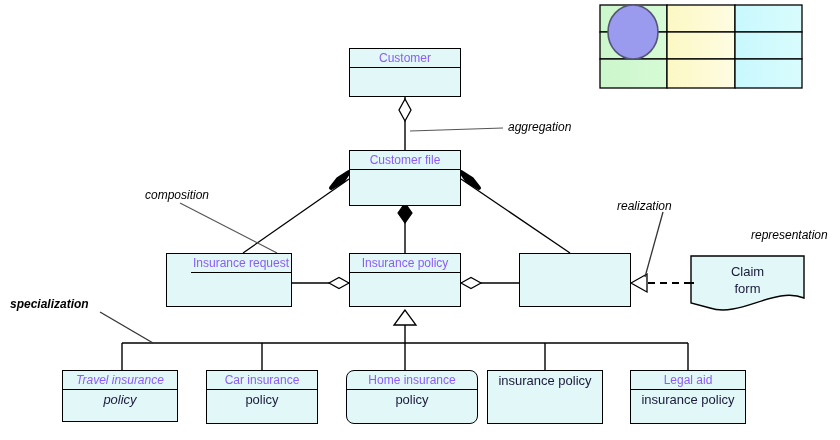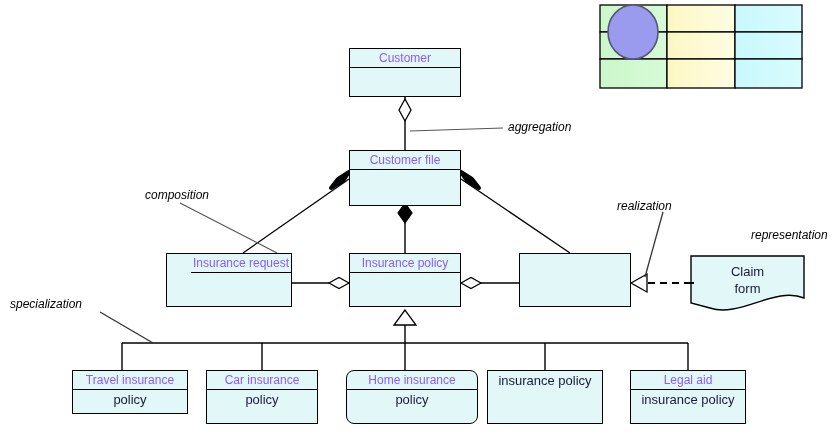--- a/index.html
+++ b/index.html
@@ -150,21 +150,21 @@
 
 <div class="uml-class" style="left:349px; top:253px; width:112px; height:54px;">
   <div class="cls-name">Insurance policy</div>
   <div class="cls-body"></div>
 </div>
 
 <div class="uml-class" style="left:519px; top:253px; width:112px; height:54px;">
   <div class="cls-body"></div>
 </div>
 
-<div class="uml-class" style="left:72px; top:370px; width:116px; height:44px;">
+<div class="uml-class" style="left:62px; top:370px; width:116px; height:52px;font-style:italic;">
   <div class="cls-name">Travel insurance</div>
   <div class="cls-body">policy</div>
 </div>
 
 <div class="uml-class" style="left:206px; top:370px; width:112px; height:54px;">
   <div class="cls-name">Car insurance</div>
   <div class="cls-body">policy</div>
 </div>
 
 <div class="uml-class" style="left:346px; top:370px; width:132px; height:54px;border-radius:8px;">
@@ -183,21 +183,21 @@
 
 <div class="doc-label" style="left:691px; top:263px; width:113px;">
   <div>Claim</div>
   <div>form</div>
 </div>
 
 <div class="annot" style="left:508px; top:120px;">aggregation</div>
 <div class="annot" style="left:145px; top:188px;">composition</div>
 <div class="annot" style="left:617px; top:199px;">realization</div>
 <div class="annot" style="left:751px; top:228px;">representation</div>
-<div class="annot" style="left:10px; top:297px;">specialization</div>
+<div class="annot" style="left:10px; top:297px;font-weight:bold;">specialization</div>
 
 <svg class="legend-grid" style="left:599px; top:4px;" width="205" height="85" viewBox="0 0 205 85" xmlns="http://www.w3.org/2000/svg">
   <defs>
     <linearGradient id="gGreen" x1="0" y1="0" x2="1" y2="0">
       <stop offset="0%" stop-color="#ccf6cb"></stop>
       <stop offset="100%" stop-color="#d6fbd6"></stop>
     </linearGradient>
     <linearGradient id="gYellow" x1="0" y1="0" x2="1" y2="0">
       <stop offset="0%" stop-color="#fcf8c4"></stop>
       <stop offset="100%" stop-color="#fefce2"></stop>

